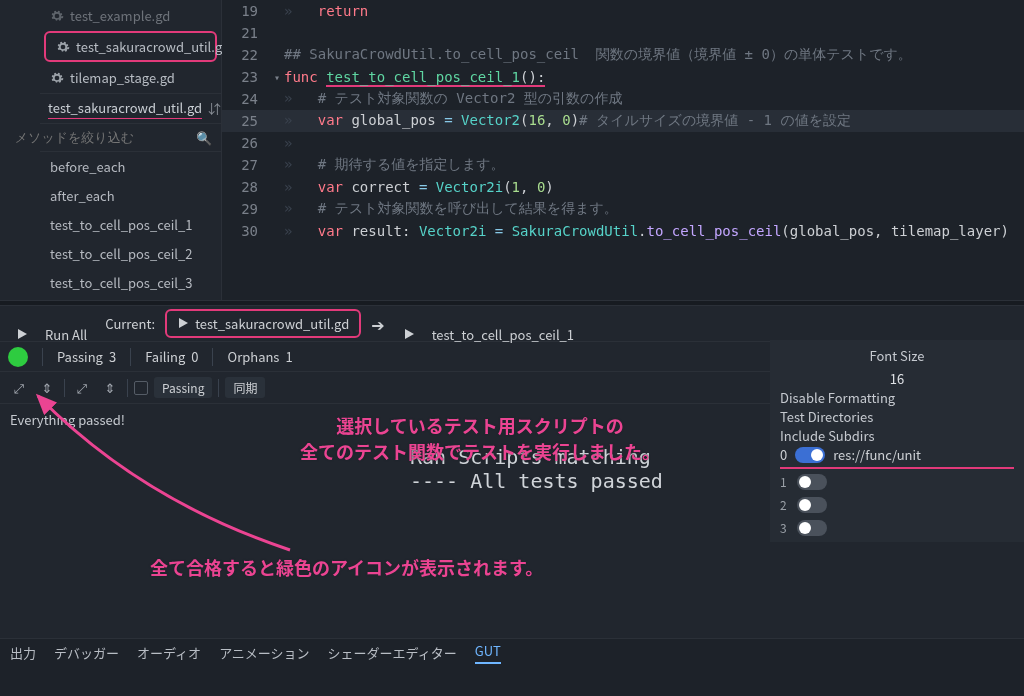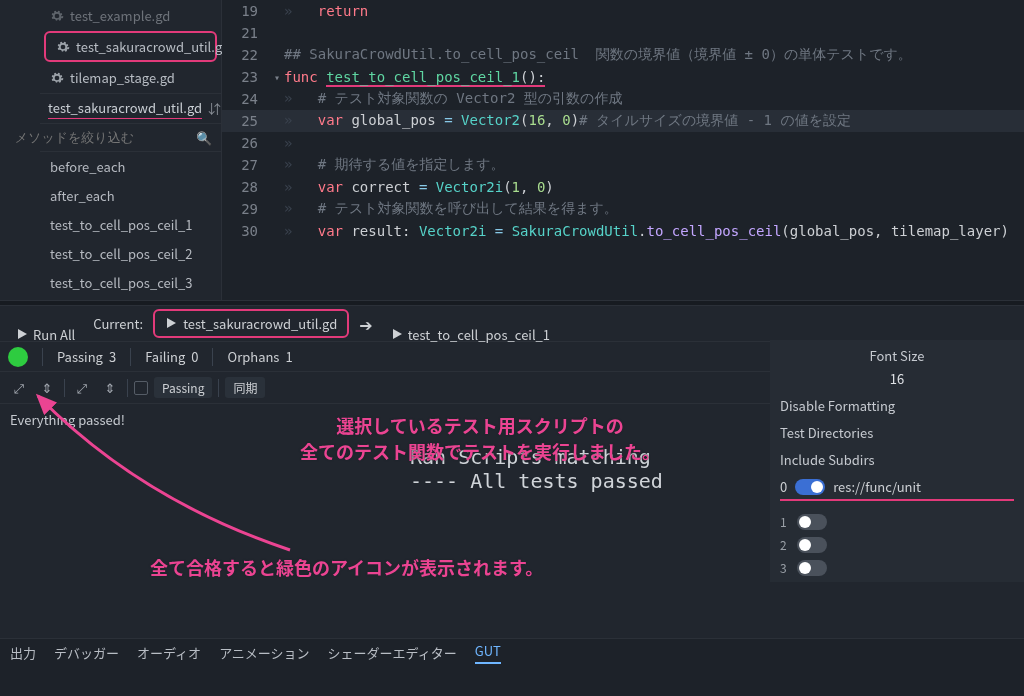--- a/index.html
+++ b/index.html
@@ -40,37 +40,37 @@
 .c-type { color: #56d3c9; }
 .c-id { color: #cdd0d4; }
 .c-num { color: #a9dd8f; }
 .c-op { color: #88c9e8; }
 .c-pun { color: #cdd0d4; }
 .c-member { color: #c3a6ff; }
 .underline-red { border-bottom: 2px solid #e23a7a; }
 .divider-h { height: 6px; background: #171b21; border-top: 1px solid #2b3038; border-bottom: 1px solid #2b3038; }
 .bottom { display: flex; flex-direction: column; height: 360px; background: #21262e; position: relative; }
 .run-bar { display: flex; align-items: center; height: 36px; padding: 0 8px; gap: 10px; border-bottom: 1px solid #2b3038; }
-.btn { display: inline-flex; align-items: center; gap: 5px; padding: 3px 8px; color: #cdd0d4; cursor: pointer; margin-top: 22px; }
+.btn { display: inline-flex; align-items: center; gap: 17px; padding: 3px 8px; color: #cdd0d4; cursor: pointer; margin-top: 22px; }
 .play-icon svg { width: 12px; height: 12px; }
 .chip { border: 2px solid #e23a7a; border-radius: 6px; padding: 3px 10px; display: inline-flex; align-items: center; gap: 6px; }
 .arrow-right { color: #cdd0d4; font-size: 16px; }
 .status-bar { display: flex; align-items: center; height: 30px; padding: 0 8px; gap: 14px; border-bottom: 1px solid #2b3038; }
 .green-dot { width: 20px; height: 20px; border-radius: 50%; background: #2ecc40; }
 .sep { width: 1px; height: 18px; background: #3a424e; }
 .stat { display: flex; gap: 6px; align-items: center; }
 .stat-num { color: #cdd0d4; }
 .toolbar-row { display: flex; align-items: center; height: 32px; padding: 0 8px; gap: 6px; border-bottom: 1px solid #2b3038; position: relative; z-index: 1; }
 .tb-btn { padding: 2px 8px; background: #2a313a; border-radius: 3px; color: #cdd0d4; font-size: 12px; cursor: pointer; }
 .tb-icon { width: 22px; height: 22px; display: inline-flex; align-items: center; justify-content: center; color: #a4a9b1; }
 .checkbox { width: 14px; height: 14px; border: 1px solid #555c66; border-radius: 2px; display: inline-block; }
 .passed-line { padding: 6px 10px; color: #c6cad0; }
 .output-area { flex: 1; position: relative; display: flex; }
 .output-text { font-family: monospace; font-size: 20px; color: #d0d4d9; padding: 10px 20px; white-space: pre; }
-.right-settings { position: absolute; right: 0; top: 34px; width: 254px; background: #262c34; padding: 6px 10px; display: flex; flex-direction: column; gap: 8px; z-index: 3; }
+.right-settings { position: absolute; right: 0; top: 34px; width: 254px; background: #262c34; padding: 6px 10px; display: flex; flex-direction: column; z-index: 3; }
 .setting-row { display: flex; flex-direction: column; gap: 4px; }
 .setting-label { color: #c6cad0; font-size: 13px; }
 .setting-val { color: #dfe2e6; font-size: 13px; text-align: right; }
 .two-col { display: flex; justify-content: space-between; align-items: center; }
 .toggle { width: 30px; height: 16px; border-radius: 8px; background: #3b6fd4; position: relative; display: inline-block; }
 .toggle::after { content: ""; position: absolute; width: 12px; height: 12px; border-radius: 50%; background: #fff; top: 2px; right: 2px; }
 .toggle.off { background: #4a515b; }
 .toggle.off::after { right: auto; left: 2px; }
 .path-row { display: flex; align-items: center; gap: 8px; border-bottom: 2px solid #e23a7a; padding-bottom: 3px; }
 .dir-list { display: flex; flex-direction: column; gap: 6px; margin-top: 4px; }

